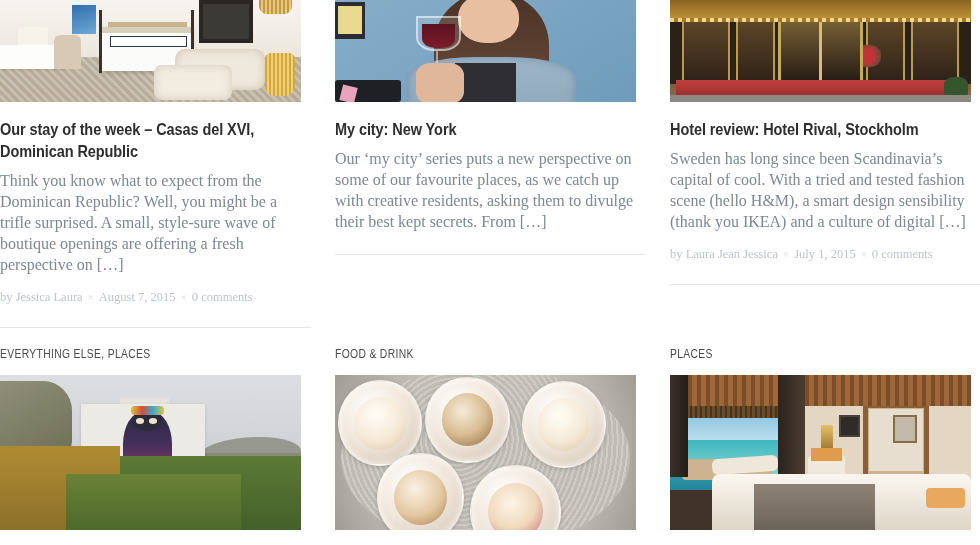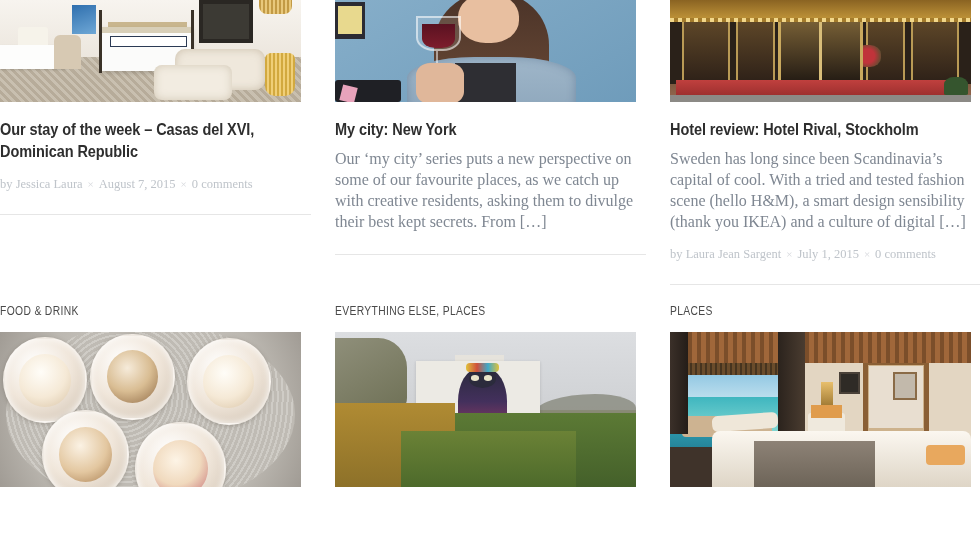--- a/index.html
+++ b/index.html
@@ -284,20 +284,21 @@
               <div class="bb-post p1"></div>
                 <div class="bb-post p2"></div>
               <div class="bb-win"></div>
                 <div class="bb-pend"></div>
               <div class="bb-sofa"></div>
                 <div class="bb-chaise"></div>
               <div class="bb-gold"></div>
             </div>
           </a>
           <h2 class="entry-title">Our stay of the week – Casas del XVI, Dominican Republic</h2>
+          <p class="entry-excerpt">Think you know what to expect from the Dominican Republic? Well, you might be a trifle surprised. A small, style-sure wave of boutique openings are offering a fresh perspective on […]</p>
           <div class="entry-meta">
             <span class="author"><span>by</span> <span>Jessica Laura</span></span><span class="sep">×</span><span class="date">August 7, 2015</span><span class="sep">×</span><span class="comments">0 comments</span>
           </div>
           <div class="divider"></div>
         </div>
       </div>
 
       <div class="col">
         <div class="col-inner">
           <a class="thumb">
@@ -336,65 +337,65 @@
                 <div class="h-dome"></div>
               <div class="h-canopy"></div>
               <div class="h-carpet"></div>
                 <div class="h-pave"></div>
                 <div class="h-plant"></div>
             </div>
           </a>
           <h2 class="entry-title">Hotel review: Hotel Rival, Stockholm</h2>
           <p class="entry-excerpt">Sweden has long since been Scandinavia’s capital of cool. With a tried and tested fashion scene (hello H&amp;M), a smart design sensibility (thank you IKEA) and a culture of digital […]</p>
           <div class="entry-meta">
-            <span class="author"><span>by</span> <span>Laura Jean Sargent</span></span><span class="sep">×</span><span class="date">July 1, 2015</span><span class="sep">×</span><span class="comments">0 comments</span>
+            <span class="author"><span>by</span> <span>Laura Jean Jessica</span></span><span class="sep">×</span><span class="date">July 1, 2015</span><span class="sep">×</span><span class="comments">0 comments</span>
           </div>
           <div class="divider"></div>
         </div>
       </div>
     </div>
 
     <div class="row">
-
-      <div class="col">
-        <div class="col-inner">
-          <div class="cat-label">FOOD &amp; DRINK</div>
-          <a class="thumb tall">
-            <div class="thumb-art art-icecream">
-              <div class="ic-tray"></div>
-              <div class="bowl b1"></div>
-                <div class="bowl b2"></div>
-                <div class="bowl b3"></div>
-              <div class="bowl b4"></div>
-                <div class="bowl b5"></div>
-            </div>
-          </a>
-
-        </div>
-      </div>
 
       <div class="col">
         <div class="col-inner">
           <div class="cat-label">EVERYTHING ELSE, PLACES</div>
           <a class="thumb tall">
             <div class="thumb-art art-mural">
               <div class="m-sky"></div>
                 <div class="m-hill"></div>
               <div class="m-rock"></div>
               <div class="m-roof"></div>
                 <div class="m-build"></div>
               <div class="m-fig"></div>
                 <div class="m-head"></div>
                 <div class="m-crown"></div>
               <div class="m-eye e1"></div>
                 <div class="m-eye e2"></div>
                 <div class="m-orange"></div>
               <div class="m-brush-r"></div>
                 <div class="m-brush-l"></div>
                 <div class="m-brush-c"></div>
+            </div>
+          </a>
+
+        </div>
+      </div>
+
+      <div class="col">
+        <div class="col-inner">
+          <div class="cat-label">FOOD &amp; DRINK</div>
+          <a class="thumb tall">
+            <div class="thumb-art art-icecream">
+              <div class="ic-tray"></div>
+              <div class="bowl b1"></div>
+                <div class="bowl b2"></div>
+                <div class="bowl b3"></div>
+              <div class="bowl b4"></div>
+                <div class="bowl b5"></div>
             </div>
           </a>
 
         </div>
       </div>
 
       <div class="col">
         <div class="col-inner">
           <div class="cat-label">PLACES</div>
           <a class="thumb tall">

